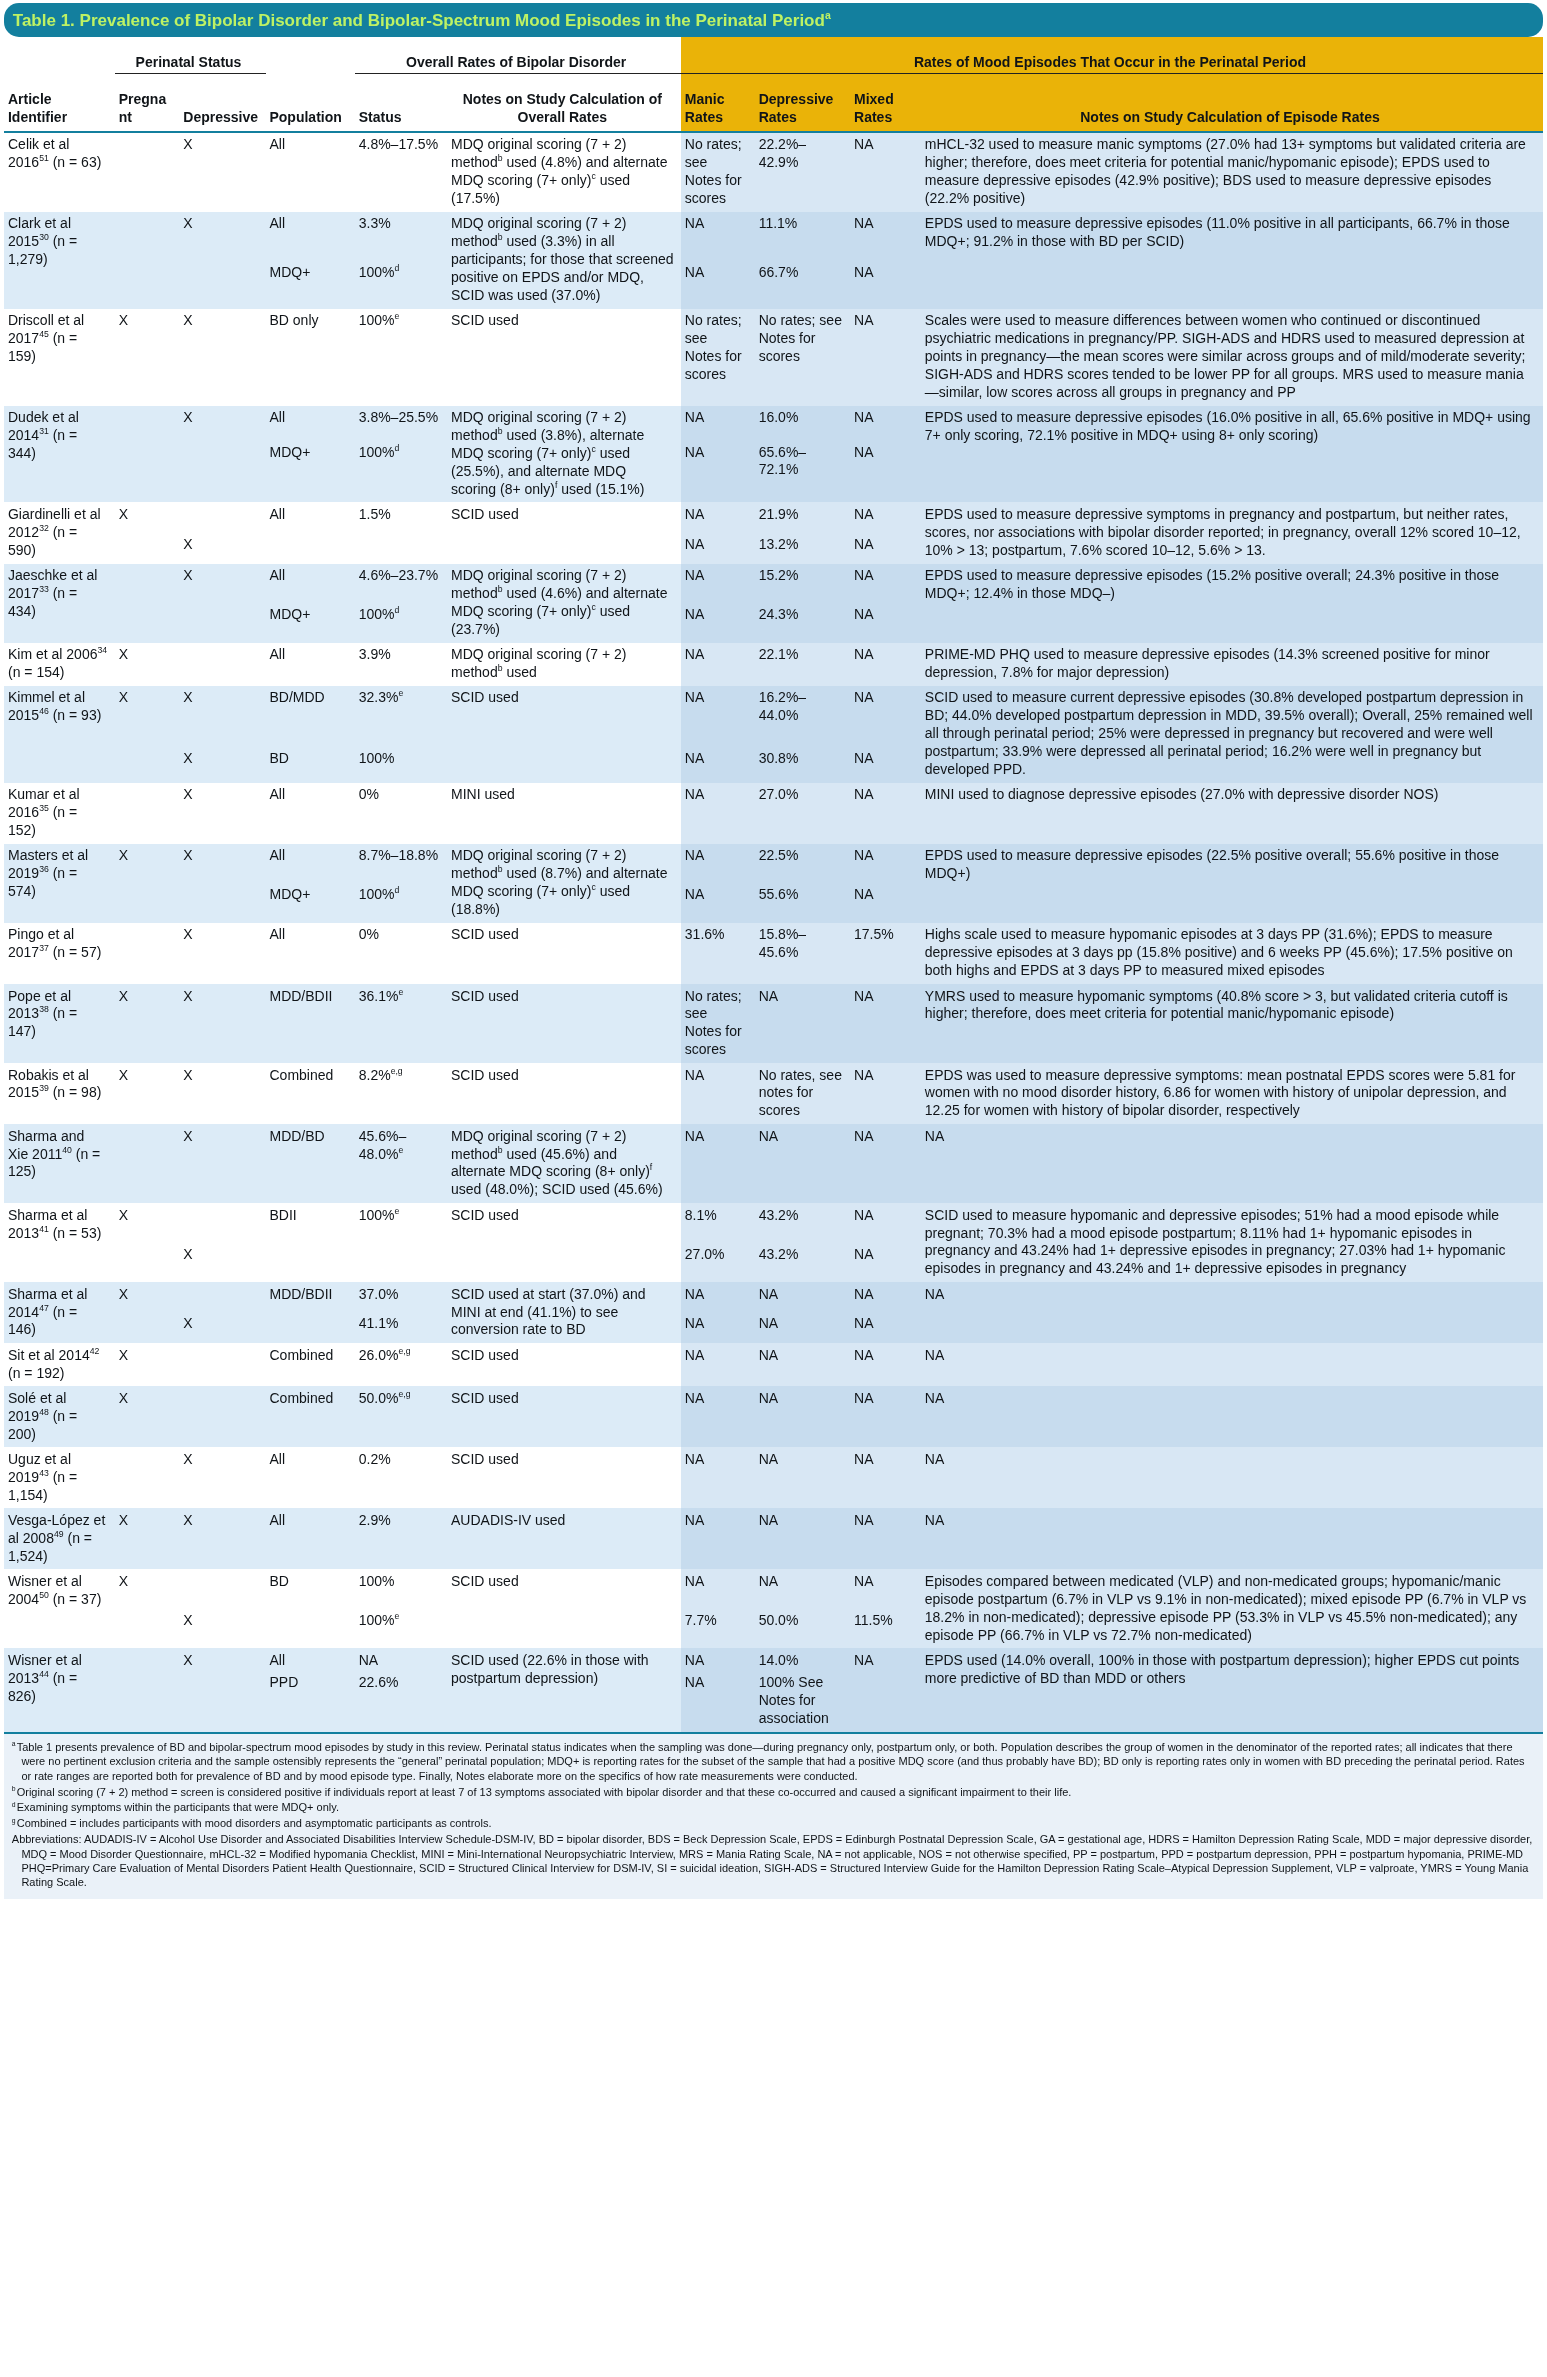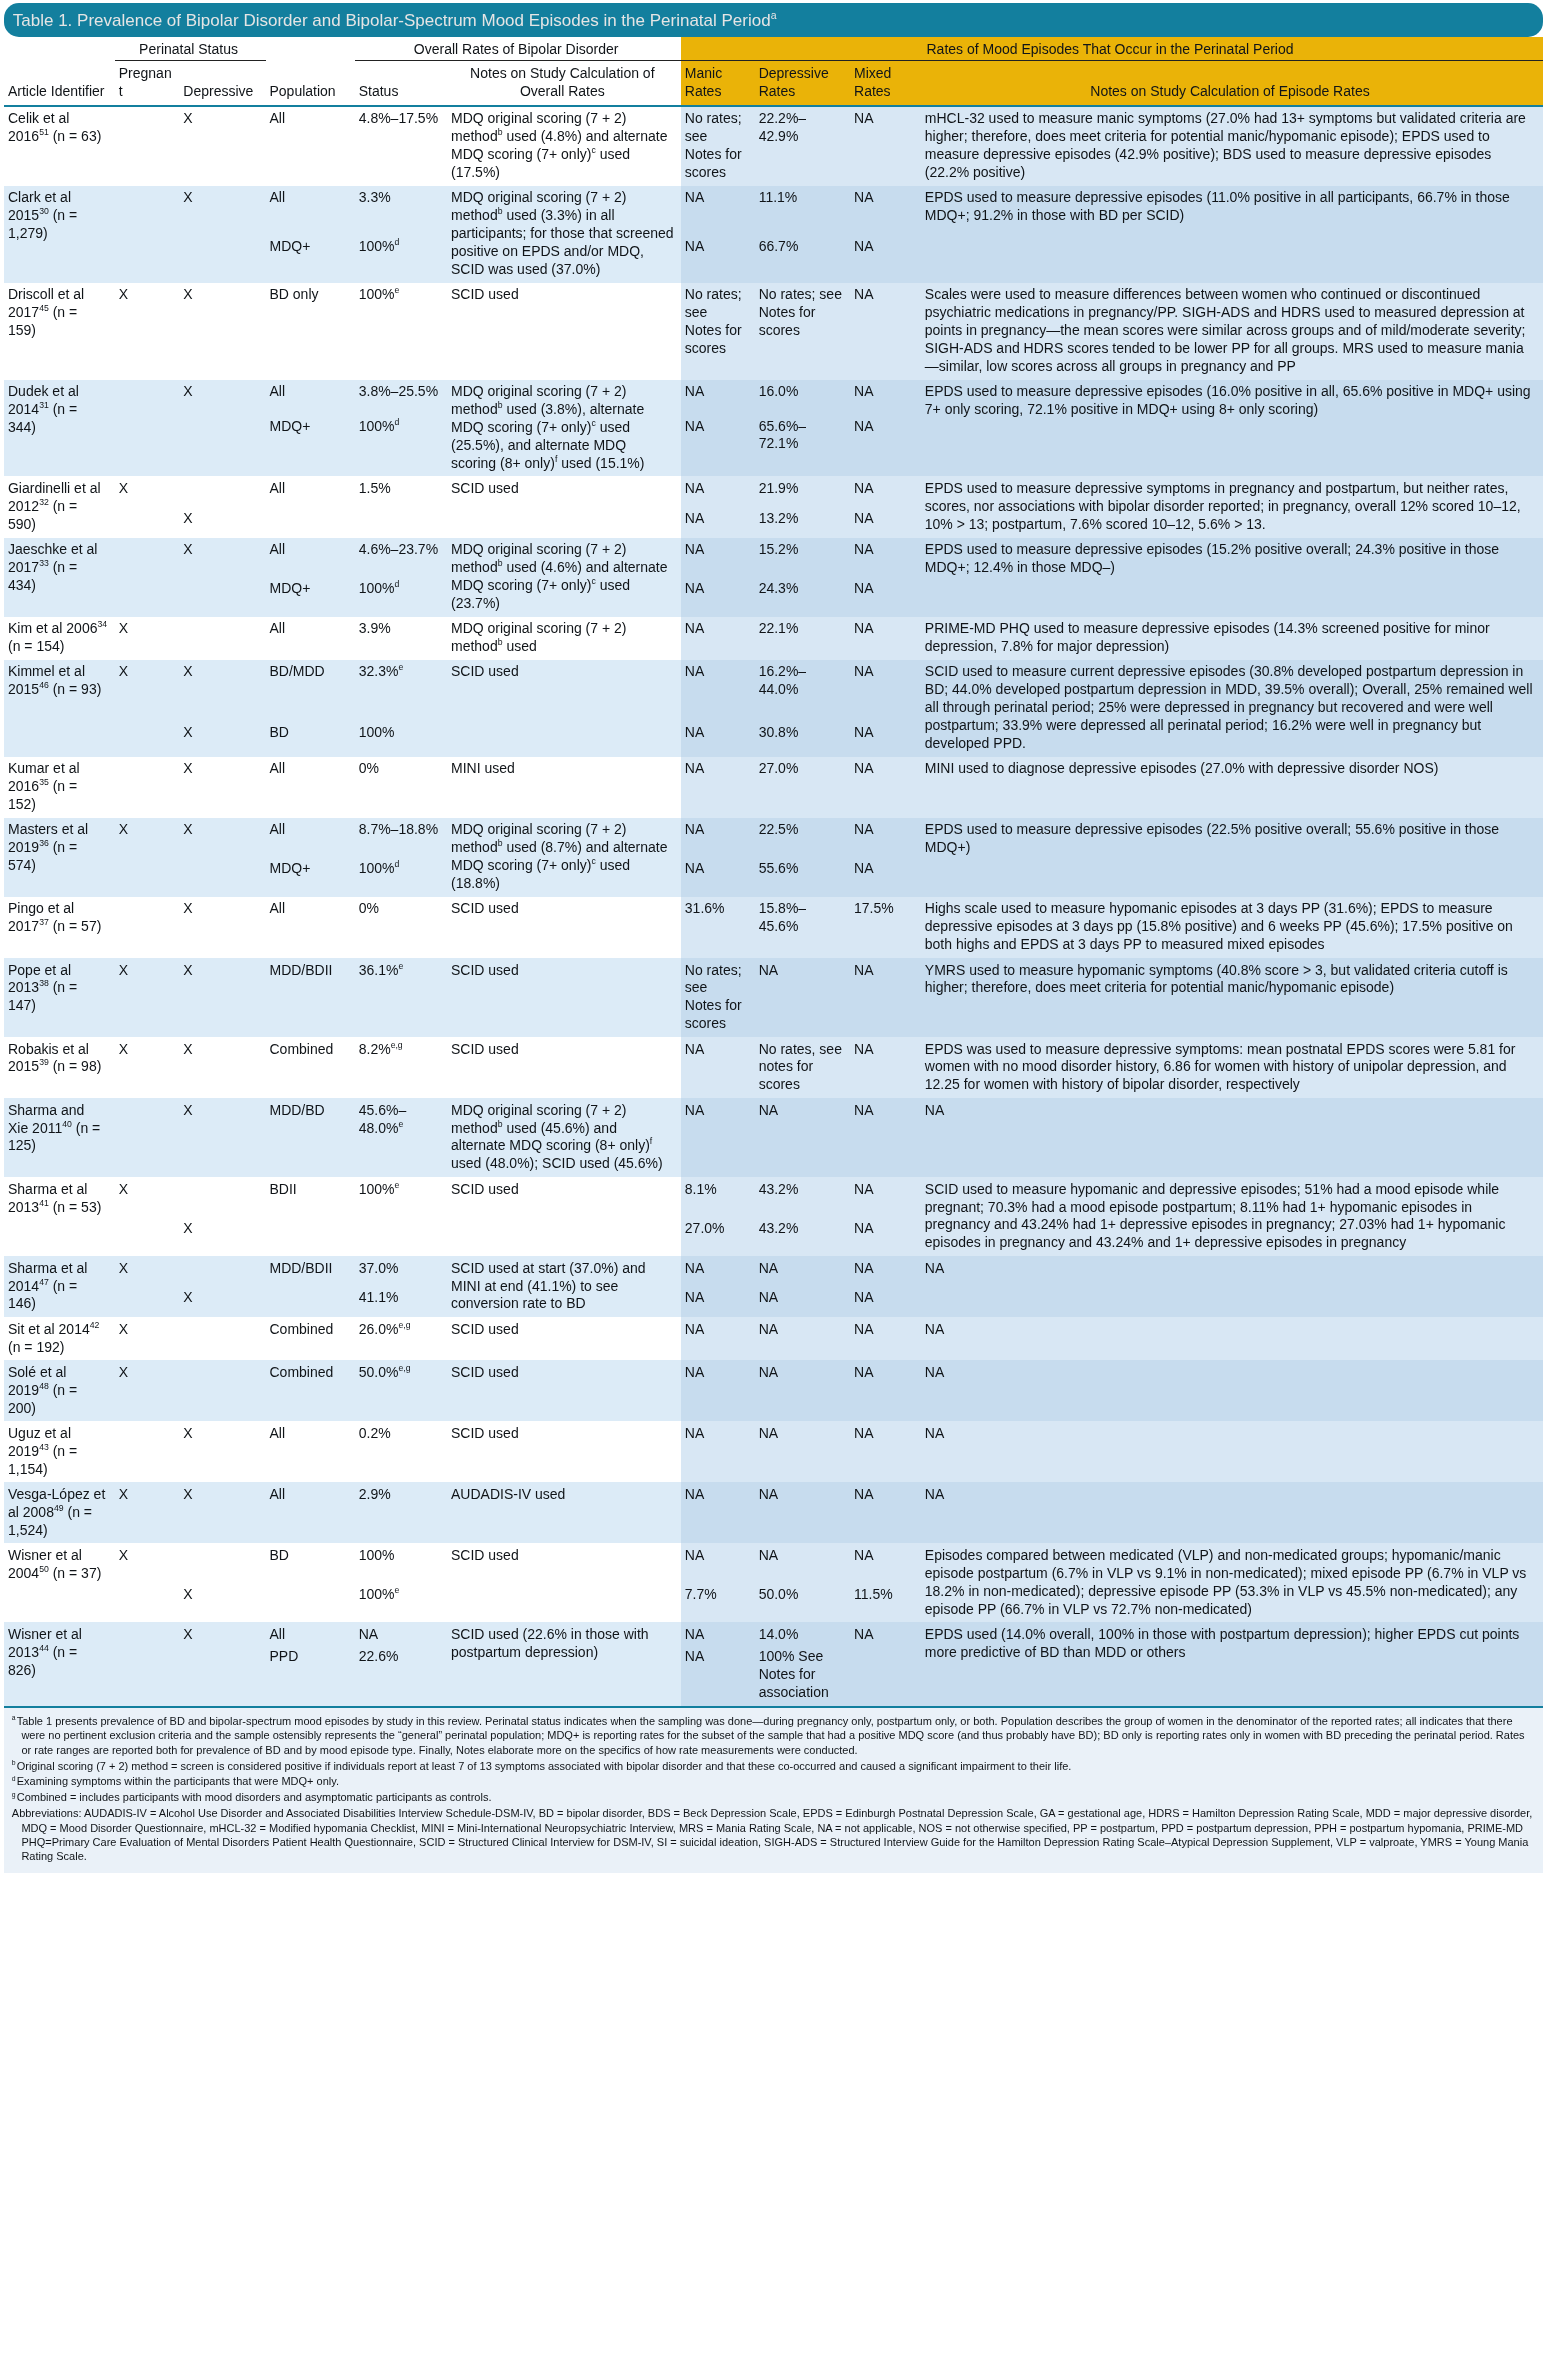--- a/index.html
+++ b/index.html
@@ -1,32 +1,32 @@
 <!DOCTYPE html>
 <html style="font-size:8.5px"><head>
 <meta charset="utf-8">
 <style>
   * { box-sizing: border-box; }
   html, body { margin:0; padding:0; background:#ffffff; }
   body { width:1547px; font-family:"Liberation Sans", sans-serif; color:#101418; }
   .table-wrap { width:1547px; padding:3.2px 4.3px 5.3px; background:#ffffff; }
 
   .title-bar {
-    background:#137f9e; color:#e5e5e5; font-weight:normal;
+    background:#137f9e; color:#bef264; font-weight:bold;
     font-size:17px; line-height:1.25; padding:6.4px 8.5px 5.9px;border-radius:15px;
   }
 
   table { width:100%; border-collapse:collapse; table-layout:fixed; }
   th, td {
     text-align:left; vertical-align:top;
     padding:3.2px 7.5px 3.7px 3.7px;
     font-size:14px; line-height:1.28;
     word-wrap:break-word; overflow-wrap:break-word;
   }
-  thead th { font-weight:normal; vertical-align:bottom; padding-top:4px;margin-top:20px; }
+  thead th { font-weight:bold; vertical-align:bottom; padding-top:17px;margin-top:20px; }
   thead tr.group-row th.group { text-align:center; border-bottom:1.1px solid #222; padding-bottom:1.6px; }
   thead th[rowspan] { text-align:left; vertical-align:bottom; }
   thead tr.sub-row th, thead th[rowspan] { border-bottom:2.1px solid #137f9e; }
   th.center { text-align:center; }
   .right-bg { background:#eab308; }
 
   sup { font-size:0.62em; line-height:0; vertical-align:super; }
 
   tr.even td { background:#ffffff; }
   tr.even td.r { background:#d8e7f4; }

